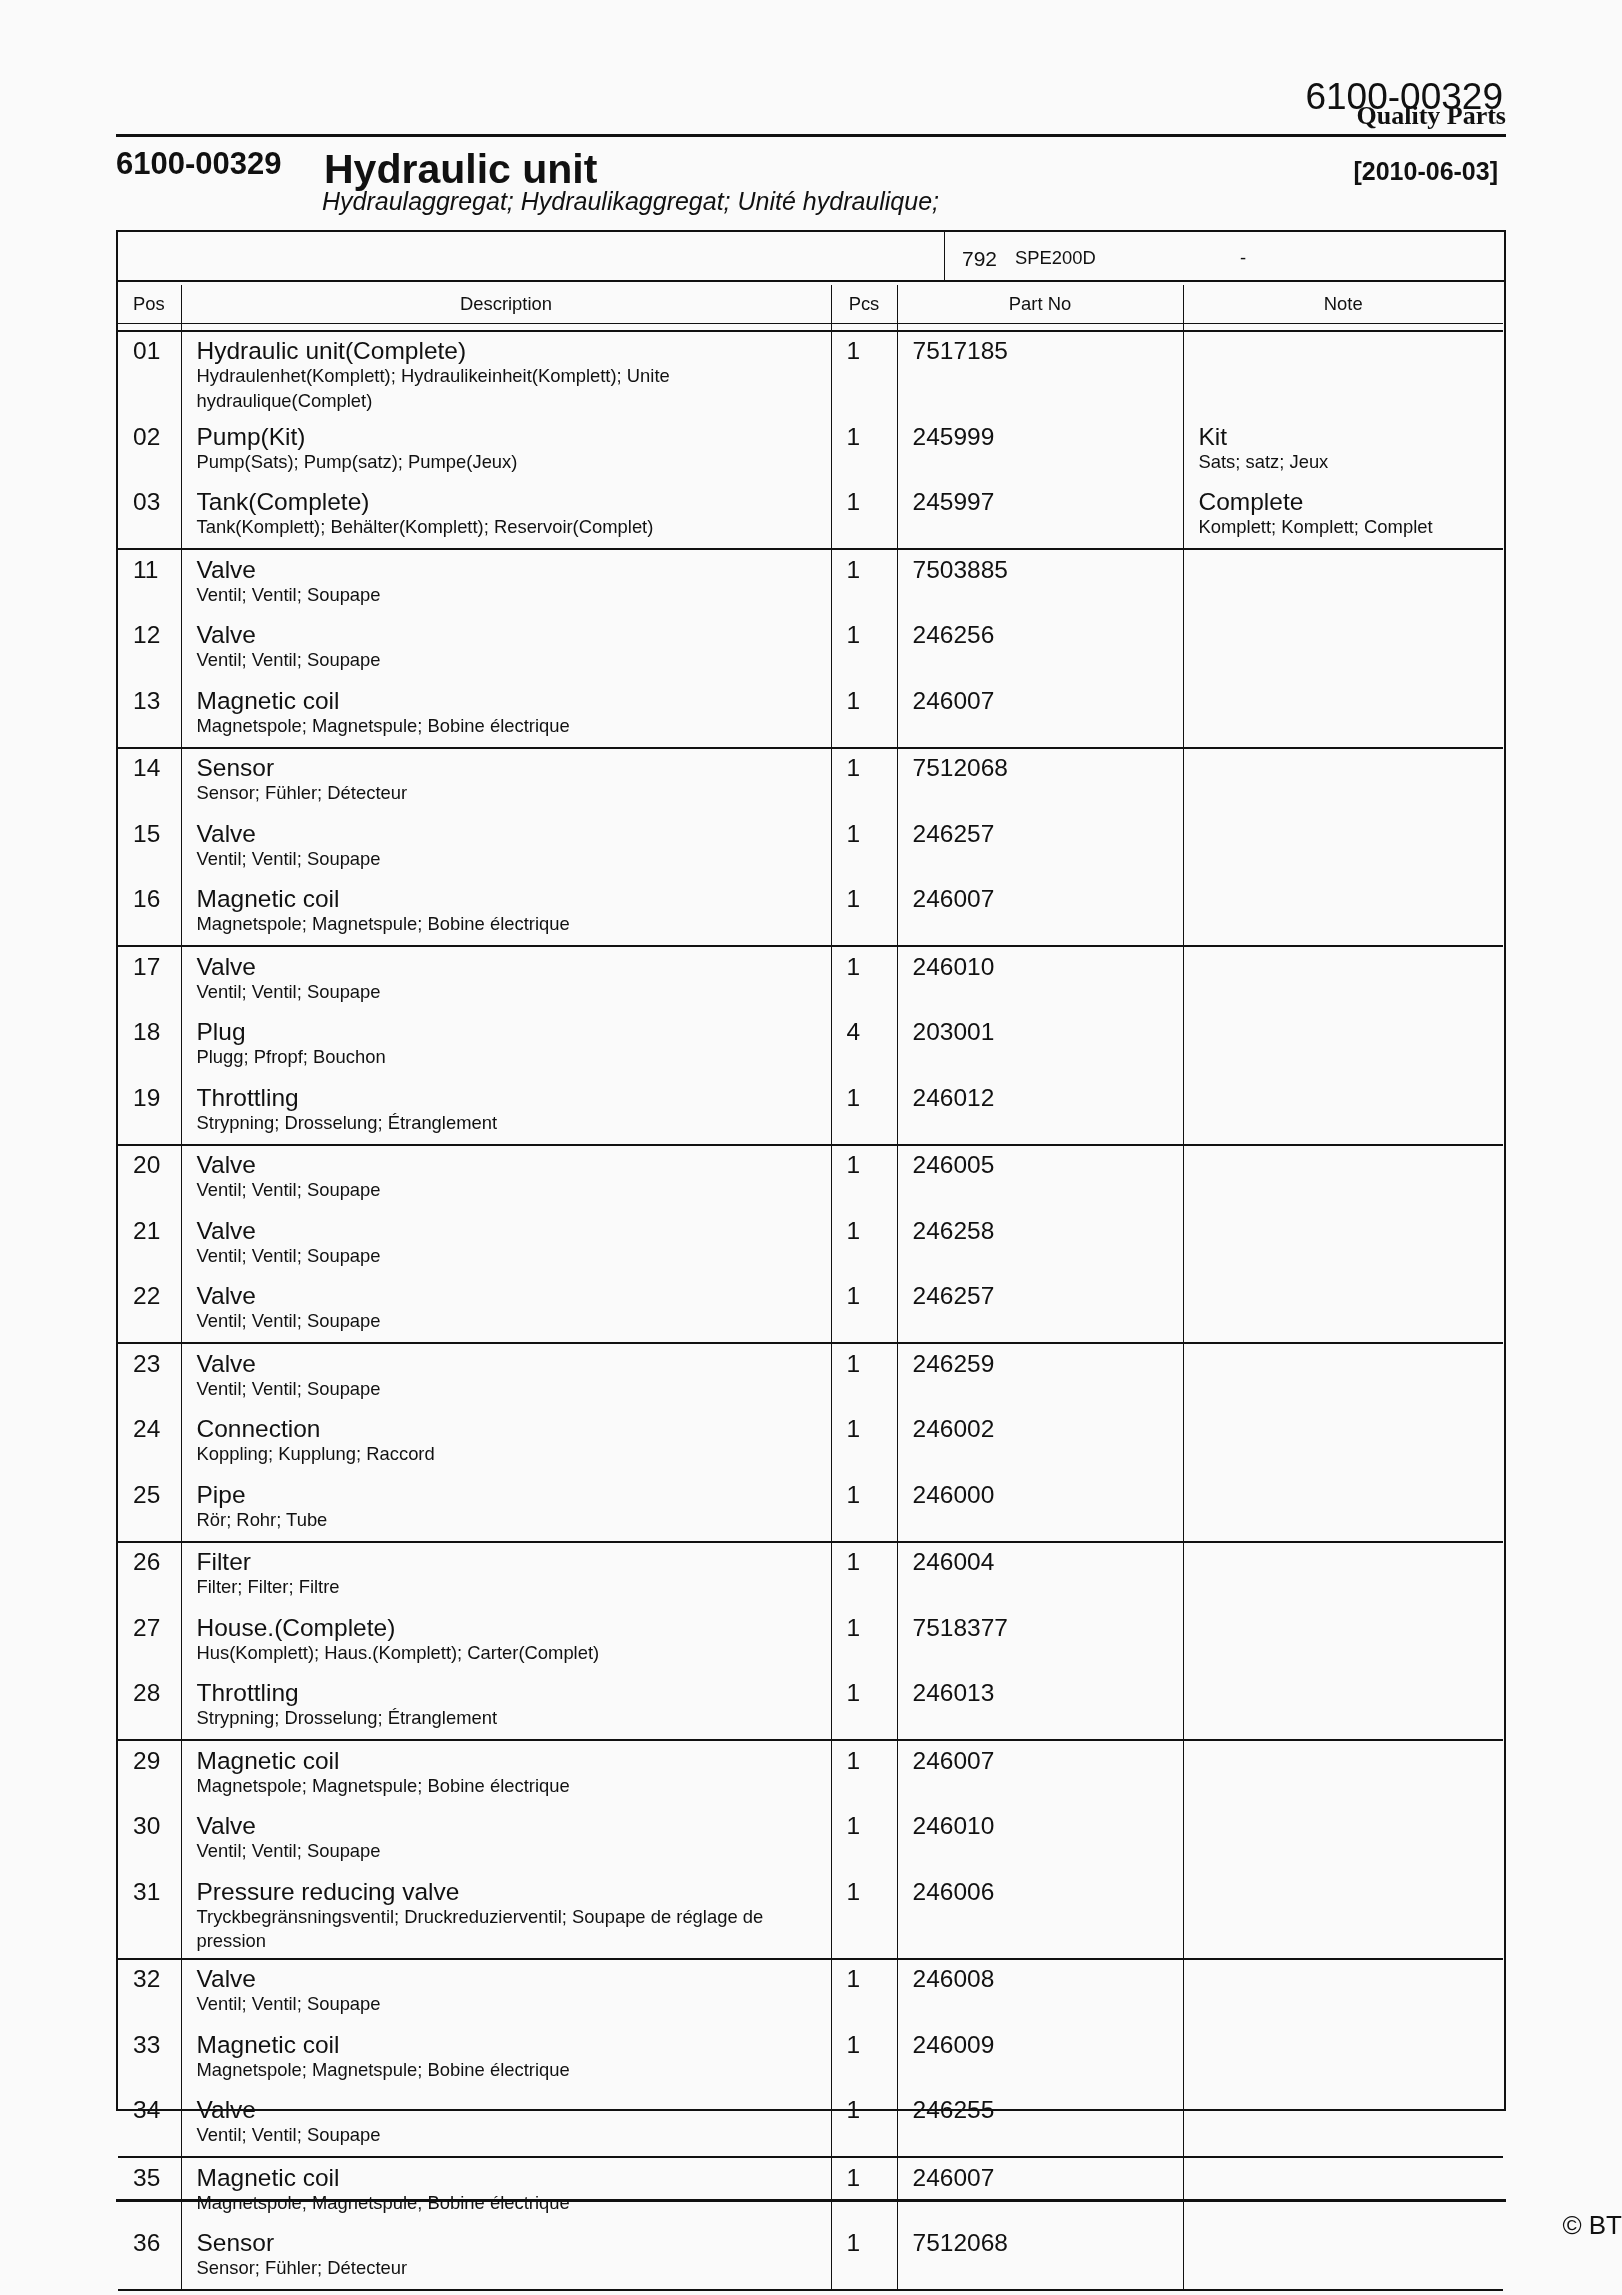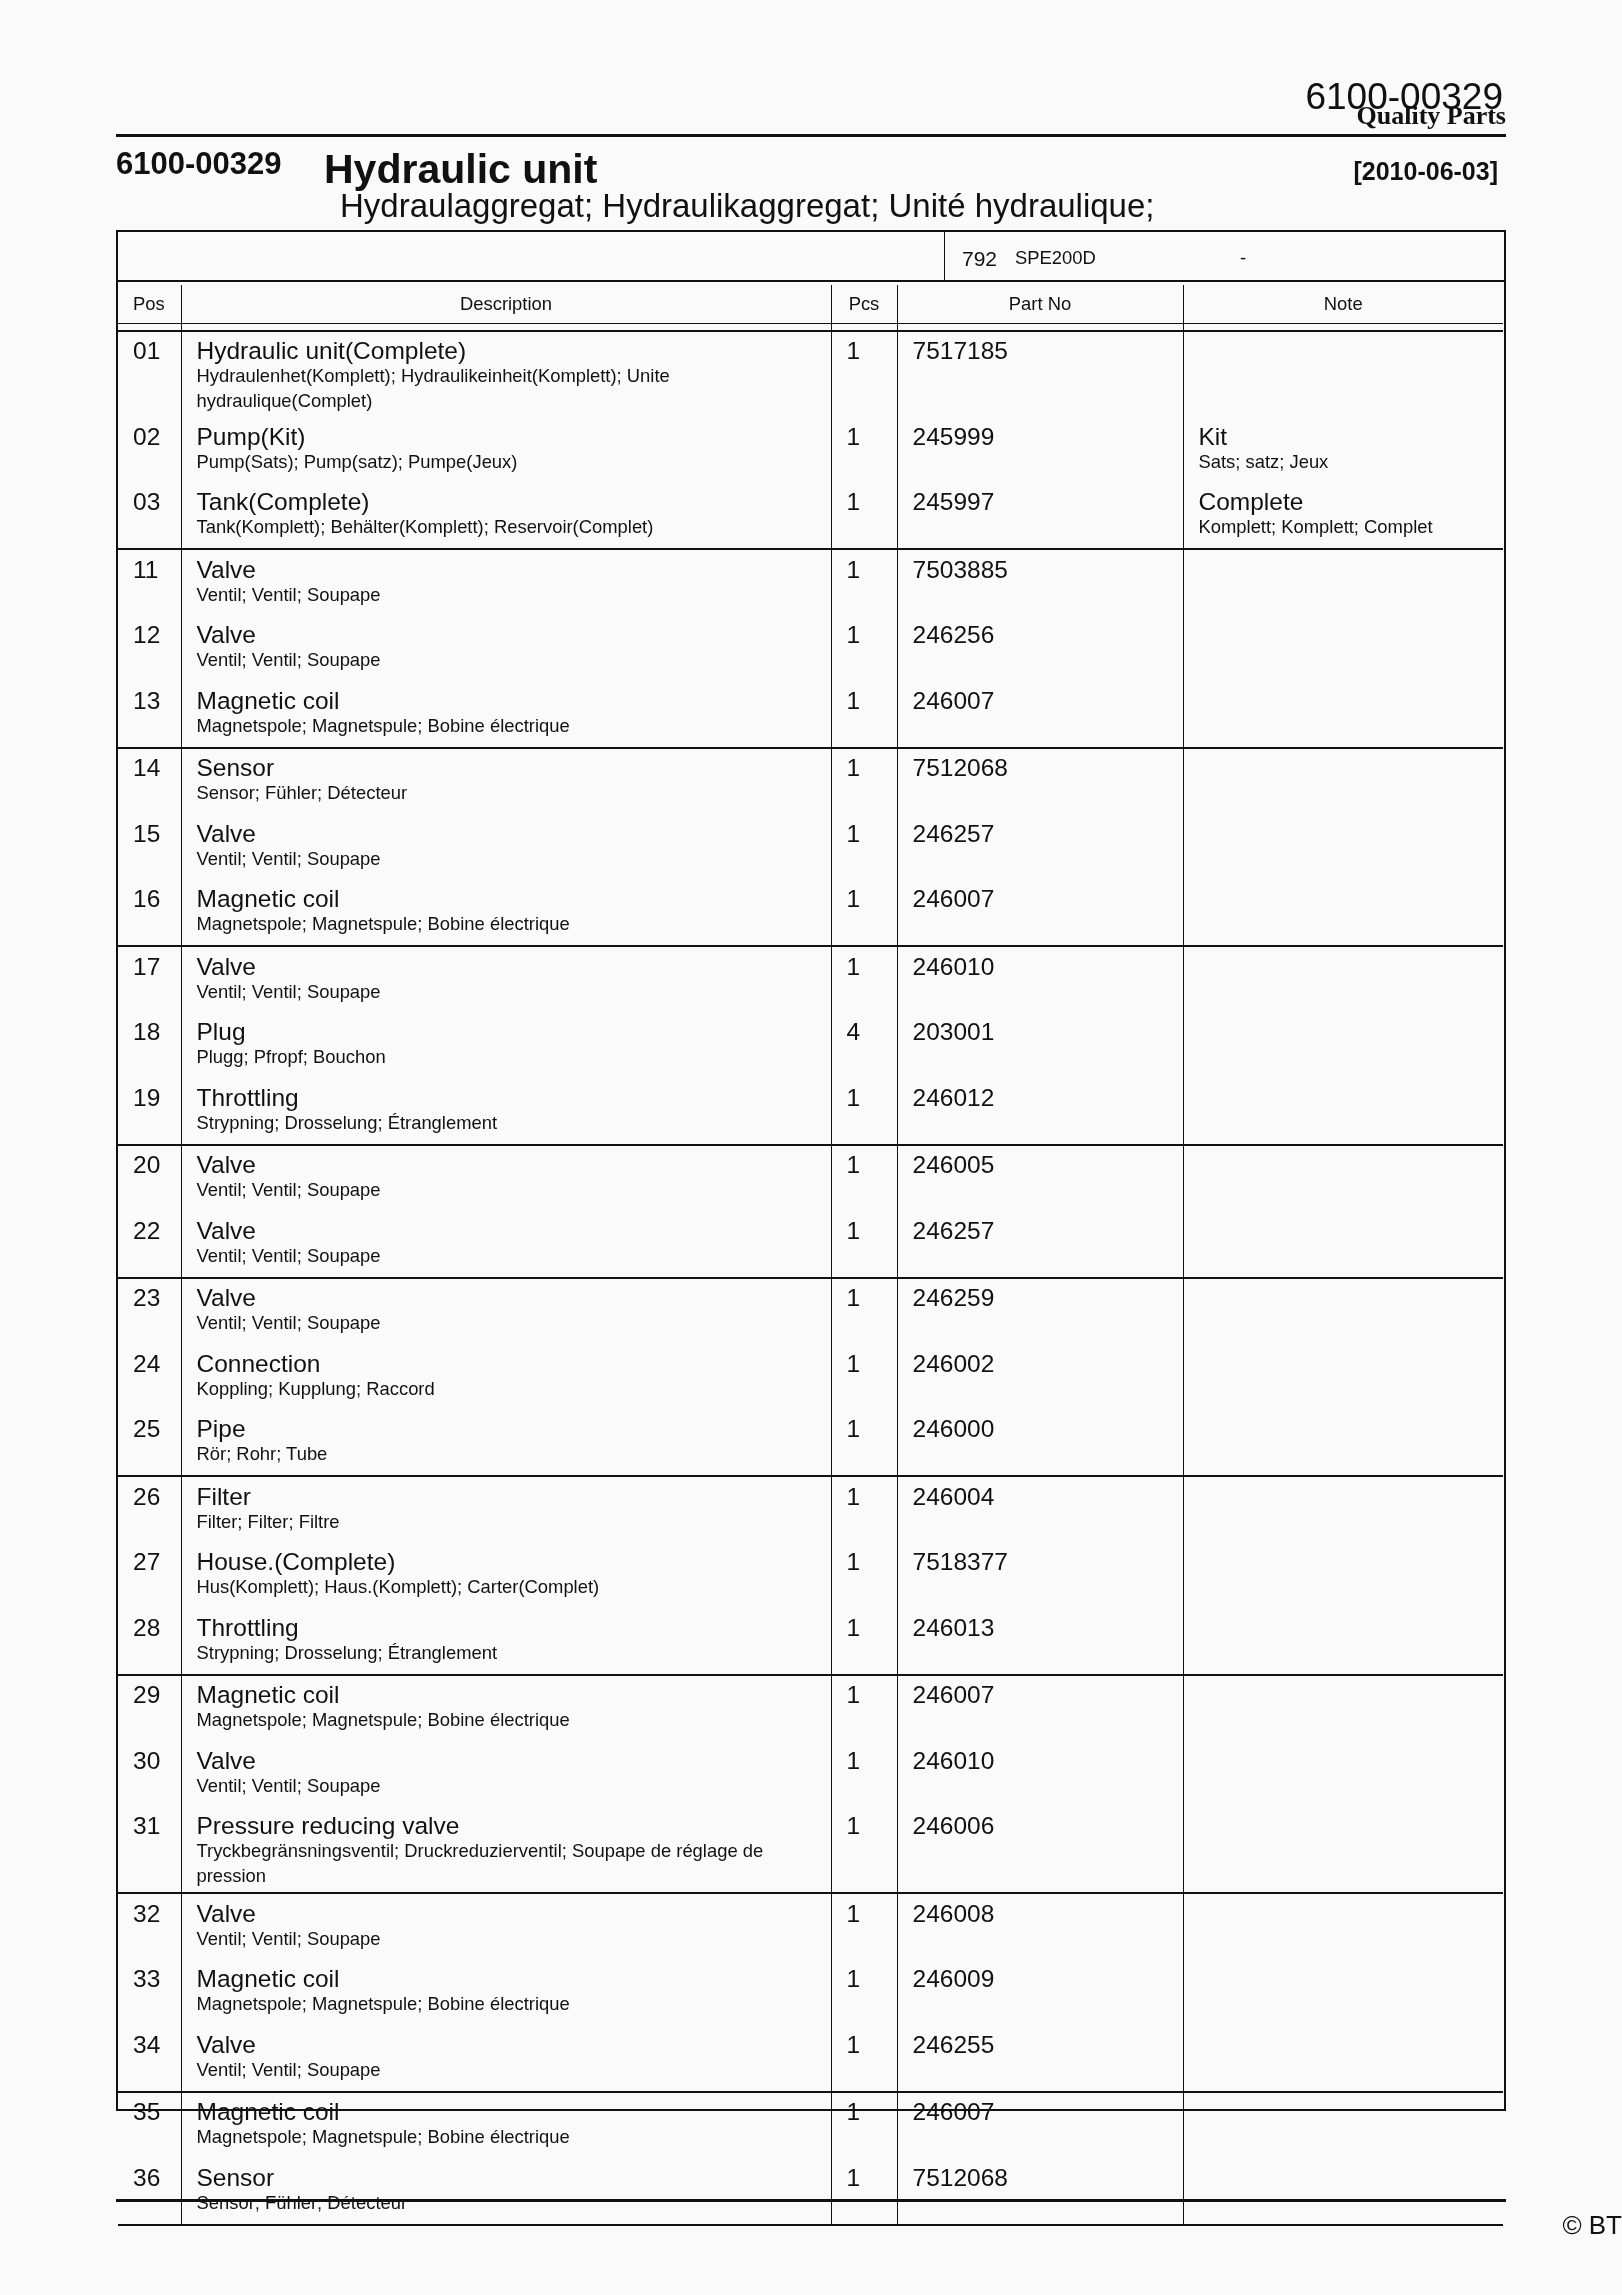--- a/index.html
+++ b/index.html
@@ -29,22 +29,23 @@
   }
   .doc-name {
     position: absolute; left: 324px; top: 146px;
     font-size: 41px; font-weight: bold;
   }
   .doc-date {
     position: absolute; right: 124px; top: 157px;
     font-size: 25px; font-weight: bold;
   }
   .doc-translations {
-    position: absolute; left: 340px; top: 187px;
-    font-size: 33px;
+    position: absolute; left: 322px; top: 187px;
+    font-size: 25px;
+    font-style: italic;
   }
 
   .frame {
     position: absolute; left: 116px; top: 230px;
     width: 1390px; height: 1881px;
     border: 2.7px solid #111; box-sizing: border-box;
   }
   .model-row {
     position: absolute; left: 0; top: 0; width: 100%; height: 50px;
     border-bottom: 2.7px solid #111; box-sizing: border-box;
@@ -376,20 +377,38 @@
           <td class="pcs row-cell">
             <span class="main-text">1</span>
           </td>
           <td class="part row-cell">
             <span class="main-text">246005</span>
           </td>
           <td class="note row-cell">
             <span class="main-text"></span>
           </td>
         </tr>
+        <tr>
+          <td class="pos row-cell">
+            <span class="main-text">21</span>
+          </td>
+          <td class="desc row-cell">
+            <span class="main-text">Valve</span>
+            <span class="sub-text">Ventil; Ventil; Soupape</span>
+          </td>
+          <td class="pcs row-cell">
+            <span class="main-text">1</span>
+          </td>
+          <td class="part row-cell">
+            <span class="main-text">246258</span>
+          </td>
+          <td class="note row-cell">
+            <span class="main-text"></span>
+          </td>
+        </tr>
         <tr class="group-end">
           <td class="pos row-cell">
             <span class="main-text">22</span>
           </td>
           <td class="desc row-cell">
             <span class="main-text">Valve</span>
             <span class="sub-text">Ventil; Ventil; Soupape</span>
           </td>
           <td class="pcs row-cell">
             <span class="main-text">1</span>

